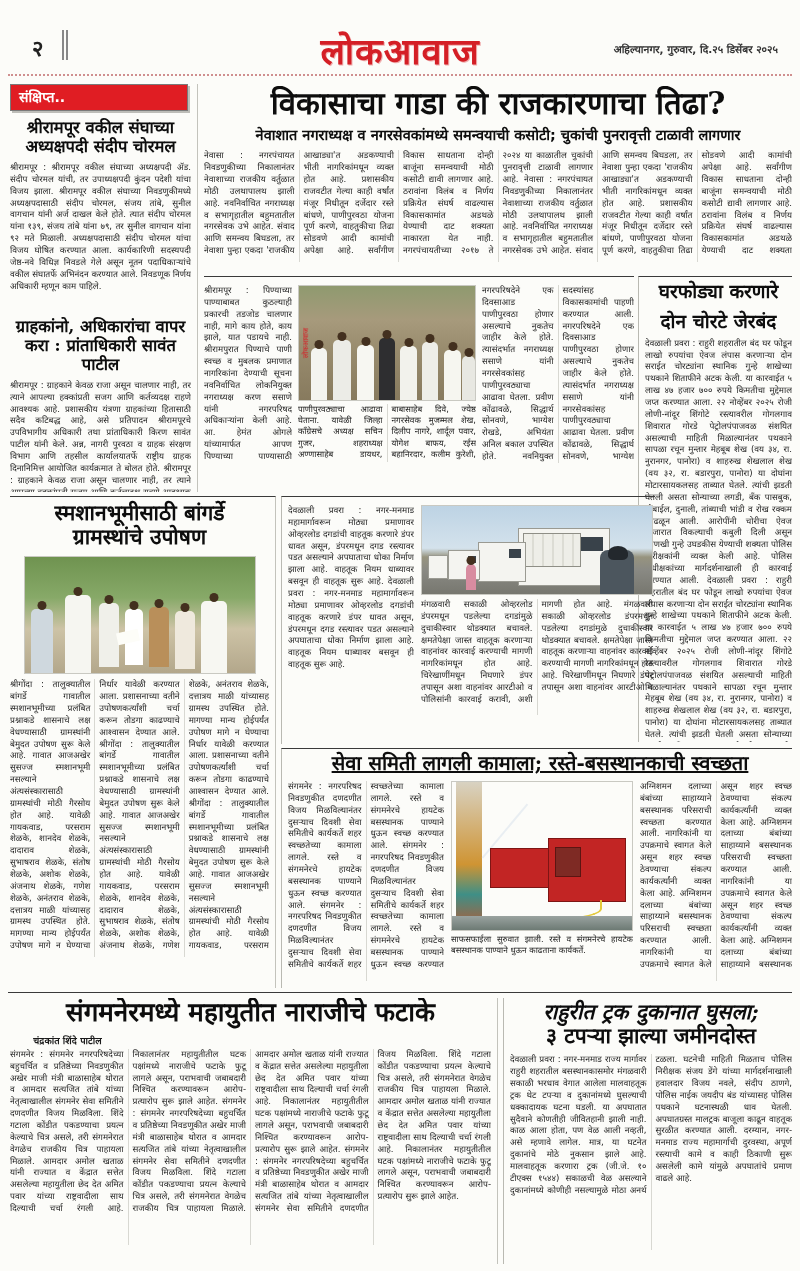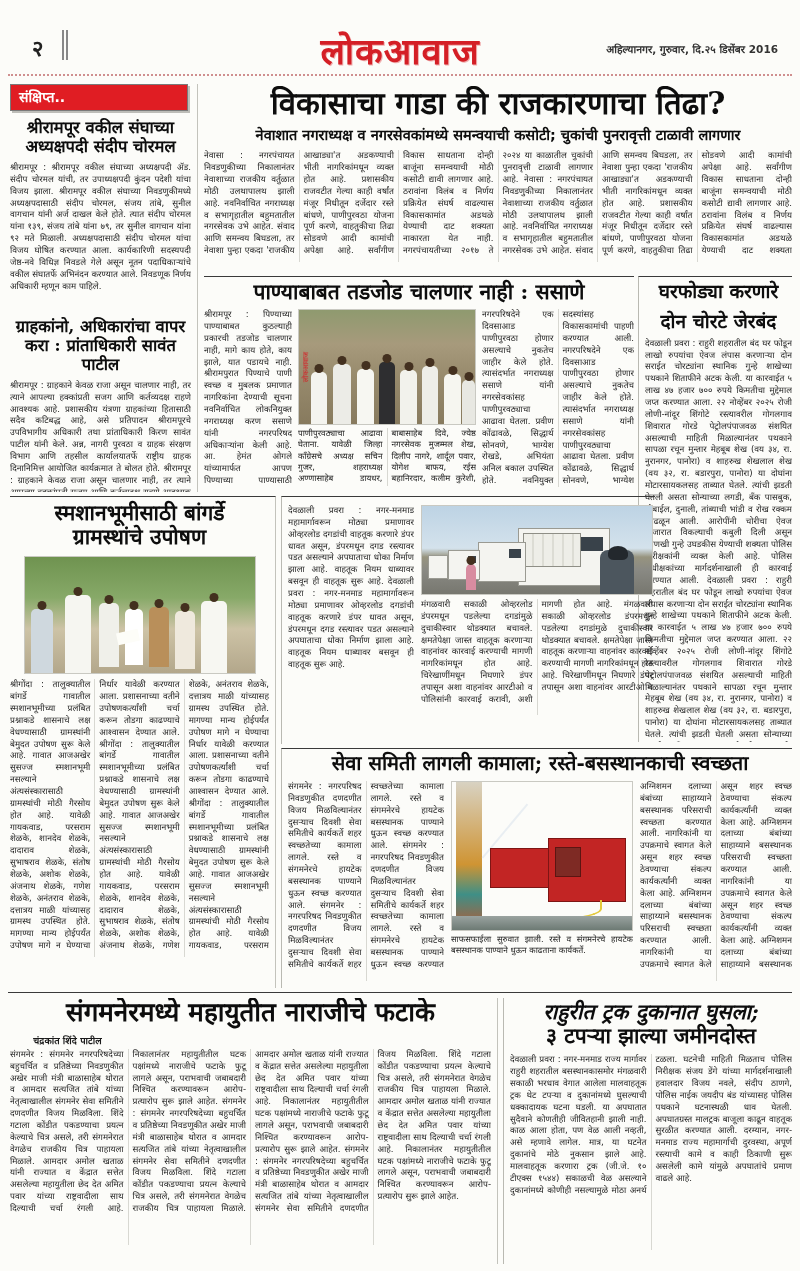--- a/index.html
+++ b/index.html
@@ -51,40 +51,39 @@
 </style>
 </head>
 <body>
 
 <div id="page">
 
   <div class="hdr">
     <span class="pageno">२</span>
     <span class="pageno-bars"></span>
     <div class="masthead">लोकआवाज</div>
-    <div class="dateline">अहिल्यानगर, गुरुवार, दि.२५ डिसेंबर 2016</div>
+    <div class="dateline">अहिल्यानगर, गुरुवार, दि.२५ डिसेंबर २०२५</div>
   </div>
   <div class="dotted-rule"></div>
 
   <div class="sec" style="left:10px; top:84px; width:188px; height:408px; border-right:1px solid #c3c3bc; padding-right:6px;">
     <div class="brief-flag">संक्षिप्त..</div>
     <div class="h-big brief-h" style="margin:2px 0 5px;">श्रीरामपूर वकील संघाच्या अध्यक्षपदी संदीप चोरमल</div>
     <div class="body-txt" style="height:148px;">श्रीरामपूर : श्रीरामपूर वकील संघाच्या अध्यक्षपदी ॲड. संदीप चोरमल यांची, तर उपाध्यक्षपदी कुंदन पदेशी यांचा विजय झाला. श्रीरामपूर वकील संघाच्या निवडणुकीमध्ये अध्यक्षपदासाठी संदीप चोरमल, संजय तांबे, सुनील वागचान यांनी अर्ज दाखल केले होते. त्यात संदीप चोरमल यांना १३९, संजय तांबे यांना ७९, तर सुनील वागचान यांना ९२ मते मिळाली. अध्यक्षपदासाठी संदीप चोरमल यांचा विजय घोषित करण्यात आला. कार्यकारिणी सदस्यपदी जेष्ठ-नवे विधिज्ञ निवडले गेले असून नूतन पदाधिकाऱ्यांचे वकील संघातर्फे अभिनंदन करण्यात आले. निवडणूक निर्णय अधिकारी म्हणून काम पाहिले.</div>
     <div class="h-big brief-h" style="margin:8px 0 5px;">ग्राहकांनो, अधिकारांचा वापर करा : प्रांताधिकारी सावंत पाटील</div>
     <div class="body-txt" style="height:150px;">श्रीरामपूर : ग्राहकाने केवळ राजा असून चालणार नाही, तर त्याने आपल्या हक्कांप्रती सजग आणि कर्तव्यदक्ष राहणे आवश्यक आहे. प्रशासकीय यंत्रणा ग्राहकांच्या हितासाठी सदैव कटिबद्ध आहे, असे प्रतिपादन श्रीरामपूरचे उपविभागीय अधिकारी तथा प्रांताधिकारी किरण सावंत पाटील यांनी केले. अन्न, नागरी पुरवठा व ग्राहक संरक्षण विभाग आणि तहसील कार्यालयातर्फे राष्ट्रीय ग्राहक दिनानिमित्त आयोजित कार्यक्रमात ते बोलत होते. श्रीरामपूर : ग्राहकाने केवळ राजा असून चालणार नाही, तर त्याने आपल्या हक्कांप्रती सजग आणि कर्तव्यदक्ष राहणे आवश्यक आहे. प्रशासकीय यंत्रणा ग्राहकांच्या हितासाठी सदैव कटिबद्ध आहे, असे प्रतिपादन श्रीरामपूरचे उपविभागीय अधिकारी तथा प्रांताधिकारी किरण सावंत पाटील यांनी केले. अन्न, नागरी पुरवठा व ग्राहक संरक्षण विभाग आणि तहसील कार्यालयातर्फे राष्ट्रीय ग्राहक दिनानिमित्त आयोजित कार्यक्रमात ते बोलत होते.</div>
   </div>
 
   <div class="sec" style="left:204px; top:86px; width:588px; height:188px;">
     <div class="h-big" style="font-size:31px;">विकासाचा गाडा की राजकारणाचा तिढा?</div>
     <div class="h-big" style="font-size:14.5px; margin-top:5px; font-family:'DejaVu Sans',sans-serif;">नेवाशात नगराध्यक्ष व नगरसेवकांमध्ये समन्वयाची कसोटी; चुकांची पुनरावृत्ती टाळावी लागणार</div>
     <div class="body-txt cols" style="margin-top:7px; column-count:6; height:112px;">नेवासा : नगरपंचायत निवडणुकीच्या निकालानंतर नेवाशाच्या राजकीय वर्तुळात मोठी उलथापालथ झाली आहे. नवनिर्वाचित नगराध्यक्ष व सभागृहातील बहुमतातील नगरसेवक उभे आहेत. संवाद आणि समन्वय बिघडला, तर नेवाशा पुन्हा एकदा 'राजकीय आखाड्या'त अडकण्याची भीती नागरिकांमधून व्यक्त होत आहे. प्रशासकीय राजवटीत गेल्या काही वर्षांत मंजूर निधीतून दर्जेदार रस्ते बांधणे, पाणीपुरवठा योजना पूर्ण करणे, वाहतुकीचा तिढा सोडवणे आदी कामांची अपेक्षा आहे. सर्वांगीण विकास साधताना दोन्ही बाजूंना समन्वयाची मोठी कसोटी द्यावी लागणार आहे. ठरावांना विलंब व निर्णय प्रक्रियेत संघर्ष वाढल्यास विकासकामांत अडथळे येण्याची दाट शक्यता नाकारता येत नाही. नगरपंचायतीच्या २०१७ ते २०२४ या काळातील चुकांची पुनरावृत्ती टाळावी लागणार आहे. नेवासा : नगरपंचायत निवडणुकीच्या निकालानंतर नेवाशाच्या राजकीय वर्तुळात मोठी उलथापालथ झाली आहे. नवनिर्वाचित नगराध्यक्ष व सभागृहातील बहुमतातील नगरसेवक उभे आहेत. संवाद आणि समन्वय बिघडला, तर नेवाशा पुन्हा एकदा 'राजकीय आखाड्या'त अडकण्याची भीती नागरिकांमधून व्यक्त होत आहे. प्रशासकीय राजवटीत गेल्या काही वर्षांत मंजूर निधीतून दर्जेदार रस्ते बांधणे, पाणीपुरवठा योजना पूर्ण करणे, वाहतुकीचा तिढा सोडवणे आदी कामांची अपेक्षा आहे. सर्वांगीण विकास साधताना दोन्ही बाजूंना समन्वयाची मोठी कसोटी द्यावी लागणार आहे. ठरावांना विलंब व निर्णय प्रक्रियेत संघर्ष वाढल्यास विकासकामांत अडथळे येण्याची दाट शक्यता नाकारता येत नाही. नगरपंचायतीच्या २०१७ ते २०२४ या काळातील चुकांची पुनरावृत्ती टाळावी लागणार आहे.</div>
   </div>
 
   <div class="sec rule-t" style="left:204px; top:276px; width:430px; height:216px; padding-top:3px;">
-    <div class="h-big" style="font-size:21px;">पाण्याबाबत तडजोड चालणार नाही : ससाणे</div>
     <div style="display:flex; gap:6px; margin-top:5px;">
       <div class="body-txt" style="width:88px; height:178px;">श्रीरामपूर : पिण्याच्या पाण्याबाबत कुठल्याही प्रकारची तडजोड चालणार नाही, मागे काय होते, काय झाले, यात पडायचे नाही. श्रीरामपुरात पिण्याचे पाणी स्वच्छ व मुबलक प्रमाणात नागरिकांना देण्याची सूचना नवनिर्वाचित लोकनियुक्त नगराध्यक्ष करण ससाणे यांनी नगरपरिषद अधिकाऱ्यांना केली आहे. आ. हेमंत ओगले यांच्यामार्फत आपण पिण्याच्या पाण्यासाठी अतिरिक्त आवर्तनाची मागणी करणार असल्याचेदेखील ससाणे यांनी सांगितले.</div>
       <div style="width:178px;">
         <div class="photo" style="width:178px; height:116px; background:linear-gradient(180deg,#8f9a6f 0%,#a79a7c 30%,#998c6e 55%,#877a5e 100%);">
           <span class="watermark">लोकआवाज</span>
           <span class="ph-person" style="left:12px; bottom:0; width:16px; height:52px; background:#f4f4ef;"></span>
           <span class="ph-person" style="left:34px; bottom:0; width:18px; height:60px; background:#ececе7; background:#ececE7;"></span>
           <span class="ph-person" style="left:58px; bottom:0; width:17px; height:55px; background:#f7f7f2;"></span>
           <span class="ph-person" style="left:80px; bottom:0; width:16px; height:62px; background:#2e2e30;"></span>
           <span class="ph-person" style="left:101px; bottom:0; width:17px; height:54px; background:#f2f2ec;"></span>
@@ -139,21 +138,21 @@
           <span class="ph-person" style="left:44px; bottom:4px; width:10px; height:26px; background:#d88ca0;"></span>
           <span style="position:absolute; right:18px; bottom:0; width:34px; height:44px; background:#4c565e; border-radius:8px 8px 0 0;"></span>
           <span style="position:absolute; right:24px; bottom:34px; width:20px; height:14px; background:#23282d; border-radius:50% 50% 30% 30%;"></span>
         </div>
         <div class="body-txt cols" style="column-count:2; height:116px; margin-top:4px;">मंगळवारी सकाळी ओव्हरलोड डंपरमधून पडलेल्या दगडांमुळे दुचाकीस्वार थोडक्यात बचावले. क्षमतेपेक्षा जास्त वाहतूक करणाऱ्या वाहनांवर कारवाई करण्याची मागणी नागरिकांमधून होत आहे. चिरेखाणींमधून निघणारे डंपर तपासून अशा वाहनांवर आरटीओ व पोलिसांनी कारवाई करावी, अशी मागणी होत आहे. मंगळवारी सकाळी ओव्हरलोड डंपरमधून पडलेल्या दगडांमुळे दुचाकीस्वार थोडक्यात बचावले. क्षमतेपेक्षा जास्त वाहतूक करणाऱ्या वाहनांवर कारवाई करण्याची मागणी नागरिकांमधून होत आहे. चिरेखाणींमधून निघणारे डंपर तपासून अशा वाहनांवर आरटीओ व पोलिसांनी कारवाई करावी, अशी मागणी होत आहे.</div>
       </div>
     </div>
   </div>
 
   <div class="sec rule-t vline-l" style="left:281px; top:748px; width:511px; height:240px; padding-top:3px;">
-    <div class="h-big" style="font-size:20px;">सेवा समिती लागली कामाला; रस्ते-बसस्थानकाची स्वच्छता</div>
+    <div class="h-big" style="font-size:20px;text-decoration:underline;">सेवा समिती लागली कामाला; रस्ते-बसस्थानकाची स्वच्छता</div>
     <div style="display:flex; gap:7px; margin-top:6px;">
       <div class="body-txt cols" style="width:156px; column-count:2; height:200px;">संगमनेर : नगरपरिषद निवडणुकीत दणदणीत विजय मिळविल्यानंतर दुसऱ्याच दिवशी सेवा समितीचे कार्यकर्ते शहर स्वच्छतेच्या कामाला लागले. रस्ते व संगमनेरचे हायटेक बसस्थानक पाण्याने धुऊन स्वच्छ करण्यात आले. संगमनेर : नगरपरिषद निवडणुकीत दणदणीत विजय मिळविल्यानंतर दुसऱ्याच दिवशी सेवा समितीचे कार्यकर्ते शहर स्वच्छतेच्या कामाला लागले. रस्ते व संगमनेरचे हायटेक बसस्थानक पाण्याने धुऊन स्वच्छ करण्यात आले. संगमनेर : नगरपरिषद निवडणुकीत दणदणीत विजय मिळविल्यानंतर दुसऱ्याच दिवशी सेवा समितीचे कार्यकर्ते शहर स्वच्छतेच्या कामाला लागले. रस्ते व संगमनेरचे हायटेक बसस्थानक पाण्याने धुऊन स्वच्छ करण्यात आले. संगमनेर : नगरपरिषद निवडणुकीत दणदणीत विजय मिळविल्यानंतर दुसऱ्याच दिवशी सेवा समितीचे कार्यकर्ते शहर स्वच्छतेच्या कामाला लागले. रस्ते व संगमनेरचे हायटेक बसस्थानक पाण्याने धुऊन स्वच्छ करण्यात आले.</div>
       <div style="width:182px;">
         <div class="photo" style="width:182px; height:150px; background:linear-gradient(180deg,#46464a 0%,#55555a 52%,#8e9497 66%,#70767a 86%,#5d6periodic 100%, #5d6367 100%);">
           <span class="pillar" style="left:4px; top:0; width:26px; height:150px;"></span>
           <span class="spray" style="left:52px; top:14px; height:70px;"></span>
           <span class="fire-truck" style="left:38px; bottom:42px; width:64px; height:40px;"></span>
           <span class="fire-truck" style="left:96px; bottom:28px; width:78px; height:64px;">
             <span style="position:absolute; left:6px; top:8px; width:26px; height:30px; background:#7e2a24; border:1px solid #5c1512;"></span>
           </span>

